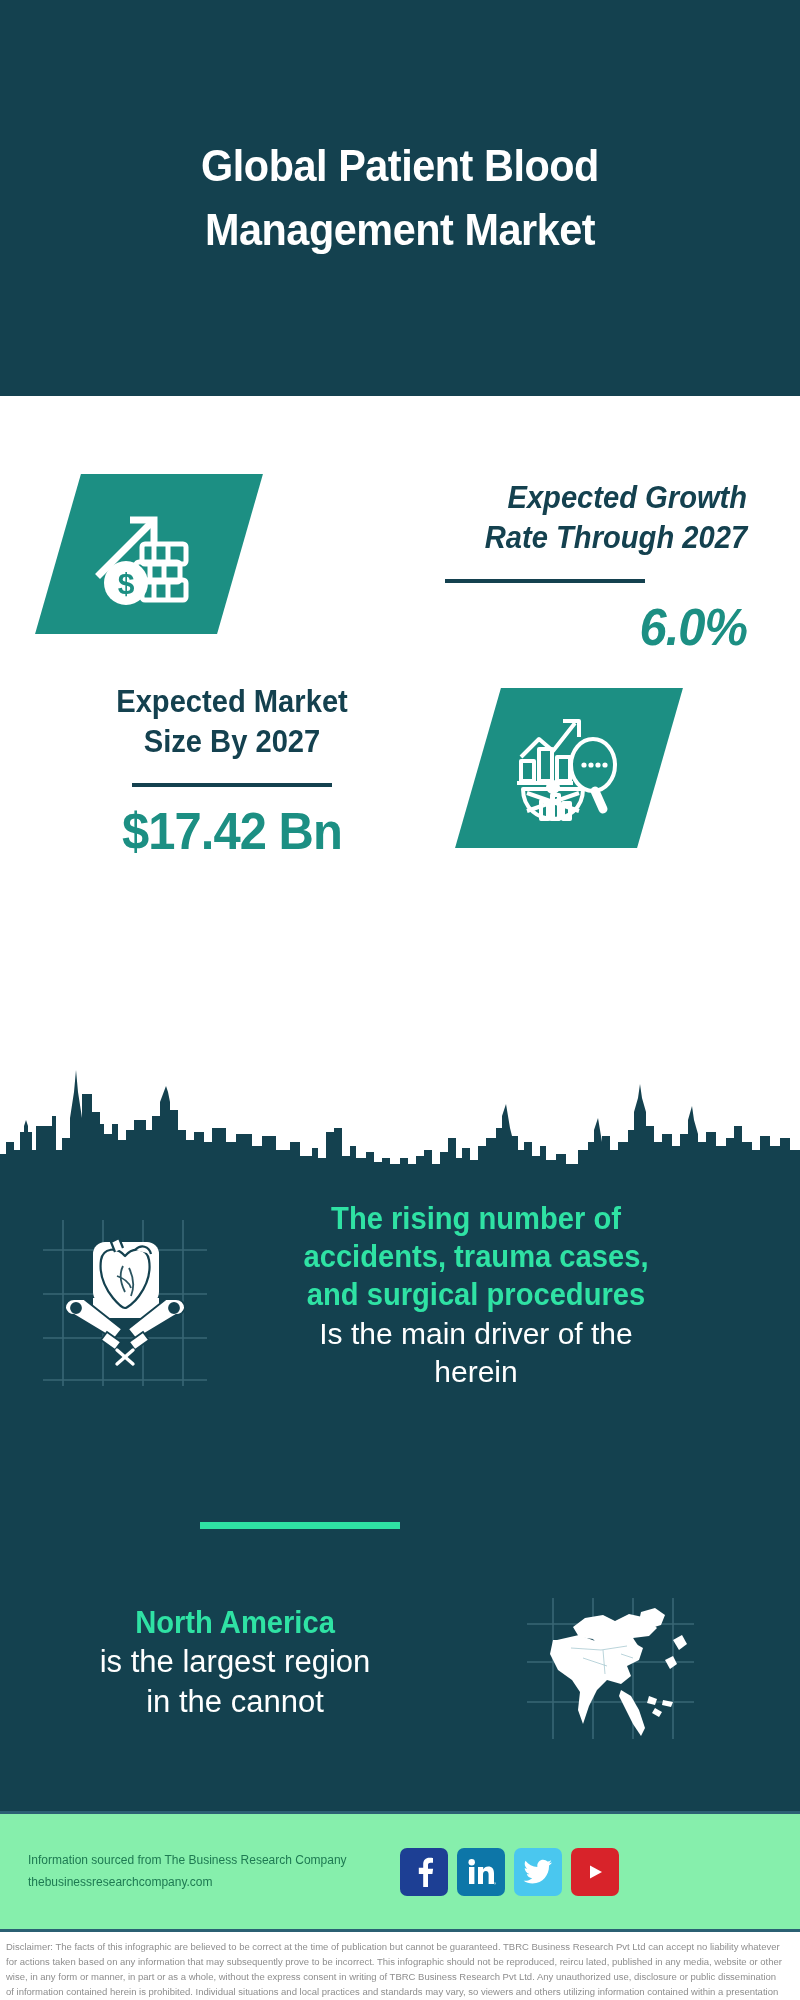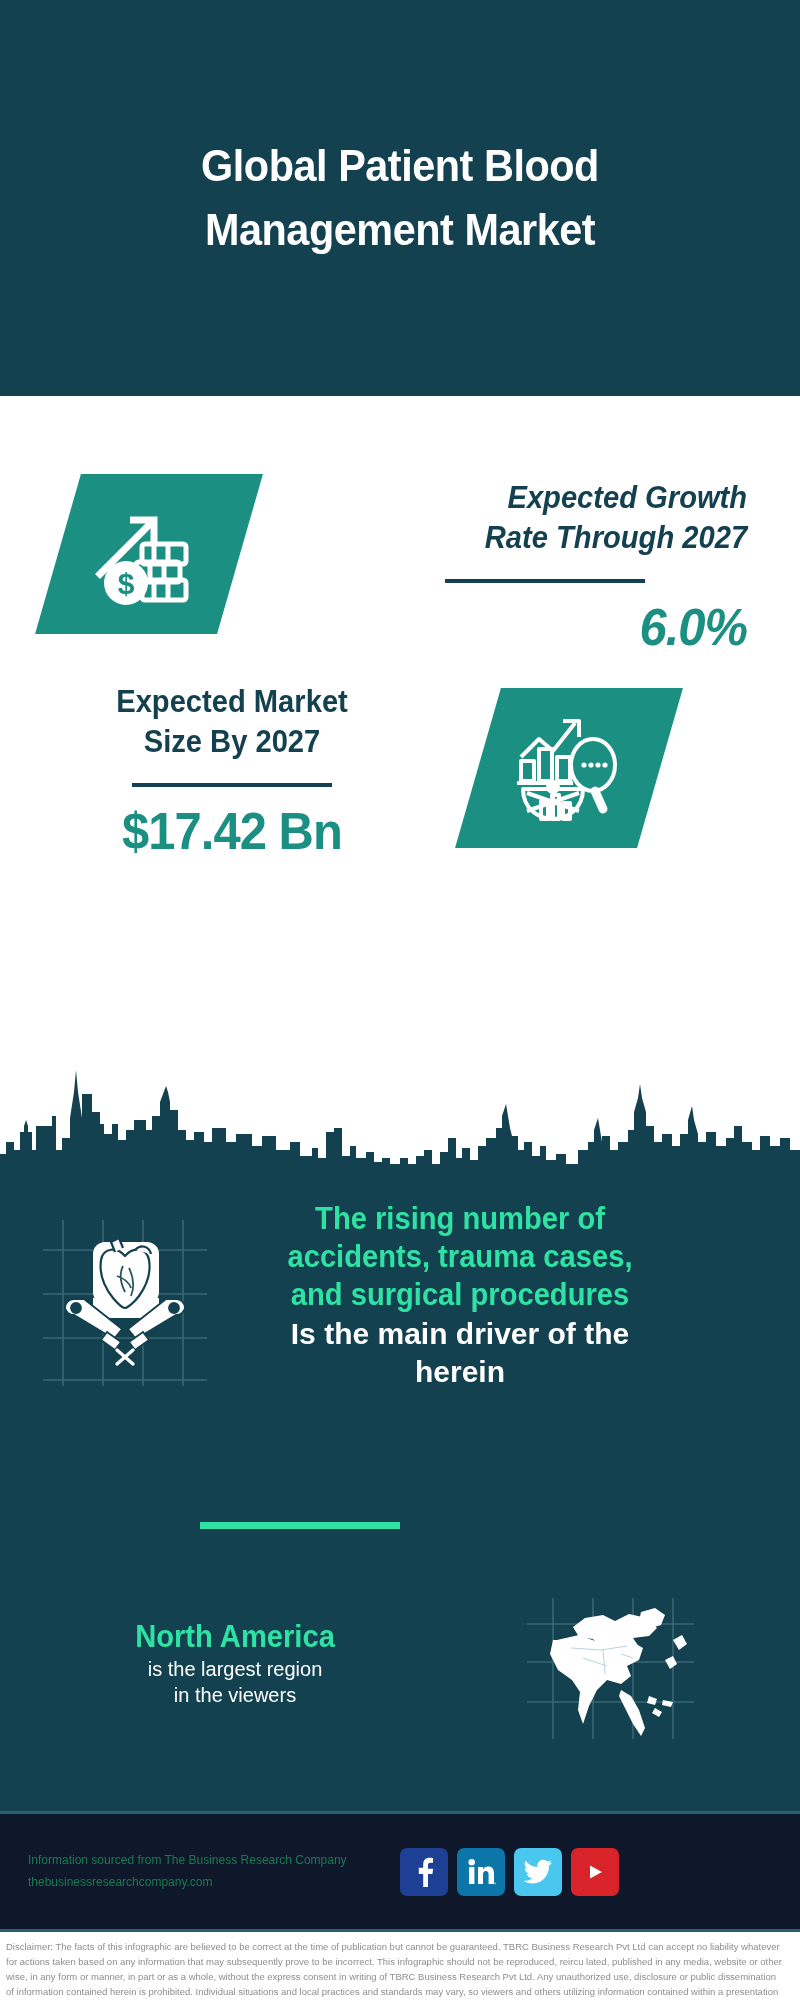--- a/index.html
+++ b/index.html
@@ -99,39 +99,39 @@
     background:#14414f;
     position:relative;
     padding-bottom:0;
     height:645px;
   }
 
   .driver-row {
     position:absolute;
     left:0; top:30px;
     width:800px;
-    display:flex; align-items:flex-start;
+    display:flex; align-items:flex-start;gap:16px;
   }
   .driver-icon { width:250px; display:flex; justify-content:center; padding-top:18px; }
   .driver-text {
     width:420px;
     text-align:center;
     padding-top:4px;
   }
   .driver-hl {
     color:#2fe2a4;
     font-size:31px;
     font-weight:bold;
     line-height:1.22;
     transform:scaleX(0.94);
   }
   .driver-sub {
     color:#ffffff;
     font-size:30px;
-    font-weight:bold;
+    font-weight:normal;
     line-height:1.25;
     margin-top:2px;
   }
 
   .green-rule {
     position:absolute;
     left:200px; top:356px;
     width:200px; height:7px;
     background:#2fe2a4;
   }
@@ -144,31 +144,31 @@
   }
   .region-text { width:460px; text-align:center; padding-left:10px; }
   .region-hl {
     color:#2fe2a4;
     font-size:31px;
     font-weight:bold;
     transform:scaleX(0.94);
   }
   .region-sub {
     color:#ffffff;
-    font-size:20px;
+    font-size:31px;
     font-weight:normal;
     line-height:1.3;
     margin-top:1px;
   }
   .region-icon { width:300px; display:flex; justify-content:center; padding-top:10px;}
 
   
   .footer {
     width:800px; height:118px;
-    background:#0f172a;
+    background:#86efac;
     border-top:3px solid #2b6073;
     display:flex; align-items:center;
     padding-left:28px;
   }
   .footer-text {
     width:372px;
   }
   .footer-line {
     color:#1e7a52;
     font-size:12.5px;
@@ -356,21 +356,21 @@
     </div>
   </div>
 
   <div class="green-rule"></div>
 
   <div class="region-row">
     <div class="region-text">
       <div class="region-hl">North America</div>
       <div class="region-sub">
         <div>is the largest region</div>
-        <div>in the viewers</div>
+        <div>in the cannot</div>
       </div>
     </div>
     <div class="region-icon">
       <svg width="175" height="145" viewBox="0 0 175 145">
         <g stroke="#3f6d7c" stroke-width="1.6" fill="none" opacity="0.85">
           <path d="M4 28 H171 M4 66 H171 M4 106 H171"></path>
           <path d="M30 2 V143 M70 2 V143 M110 2 V143 M150 2 V143"></path>
         </g>
         <g fill="#ffffff">
           <path d="M62 22 l18 -3 l12 6 l14 -7 l18 4 l10 10 l-8 8 l-16 2 l6 9 l-12 4

